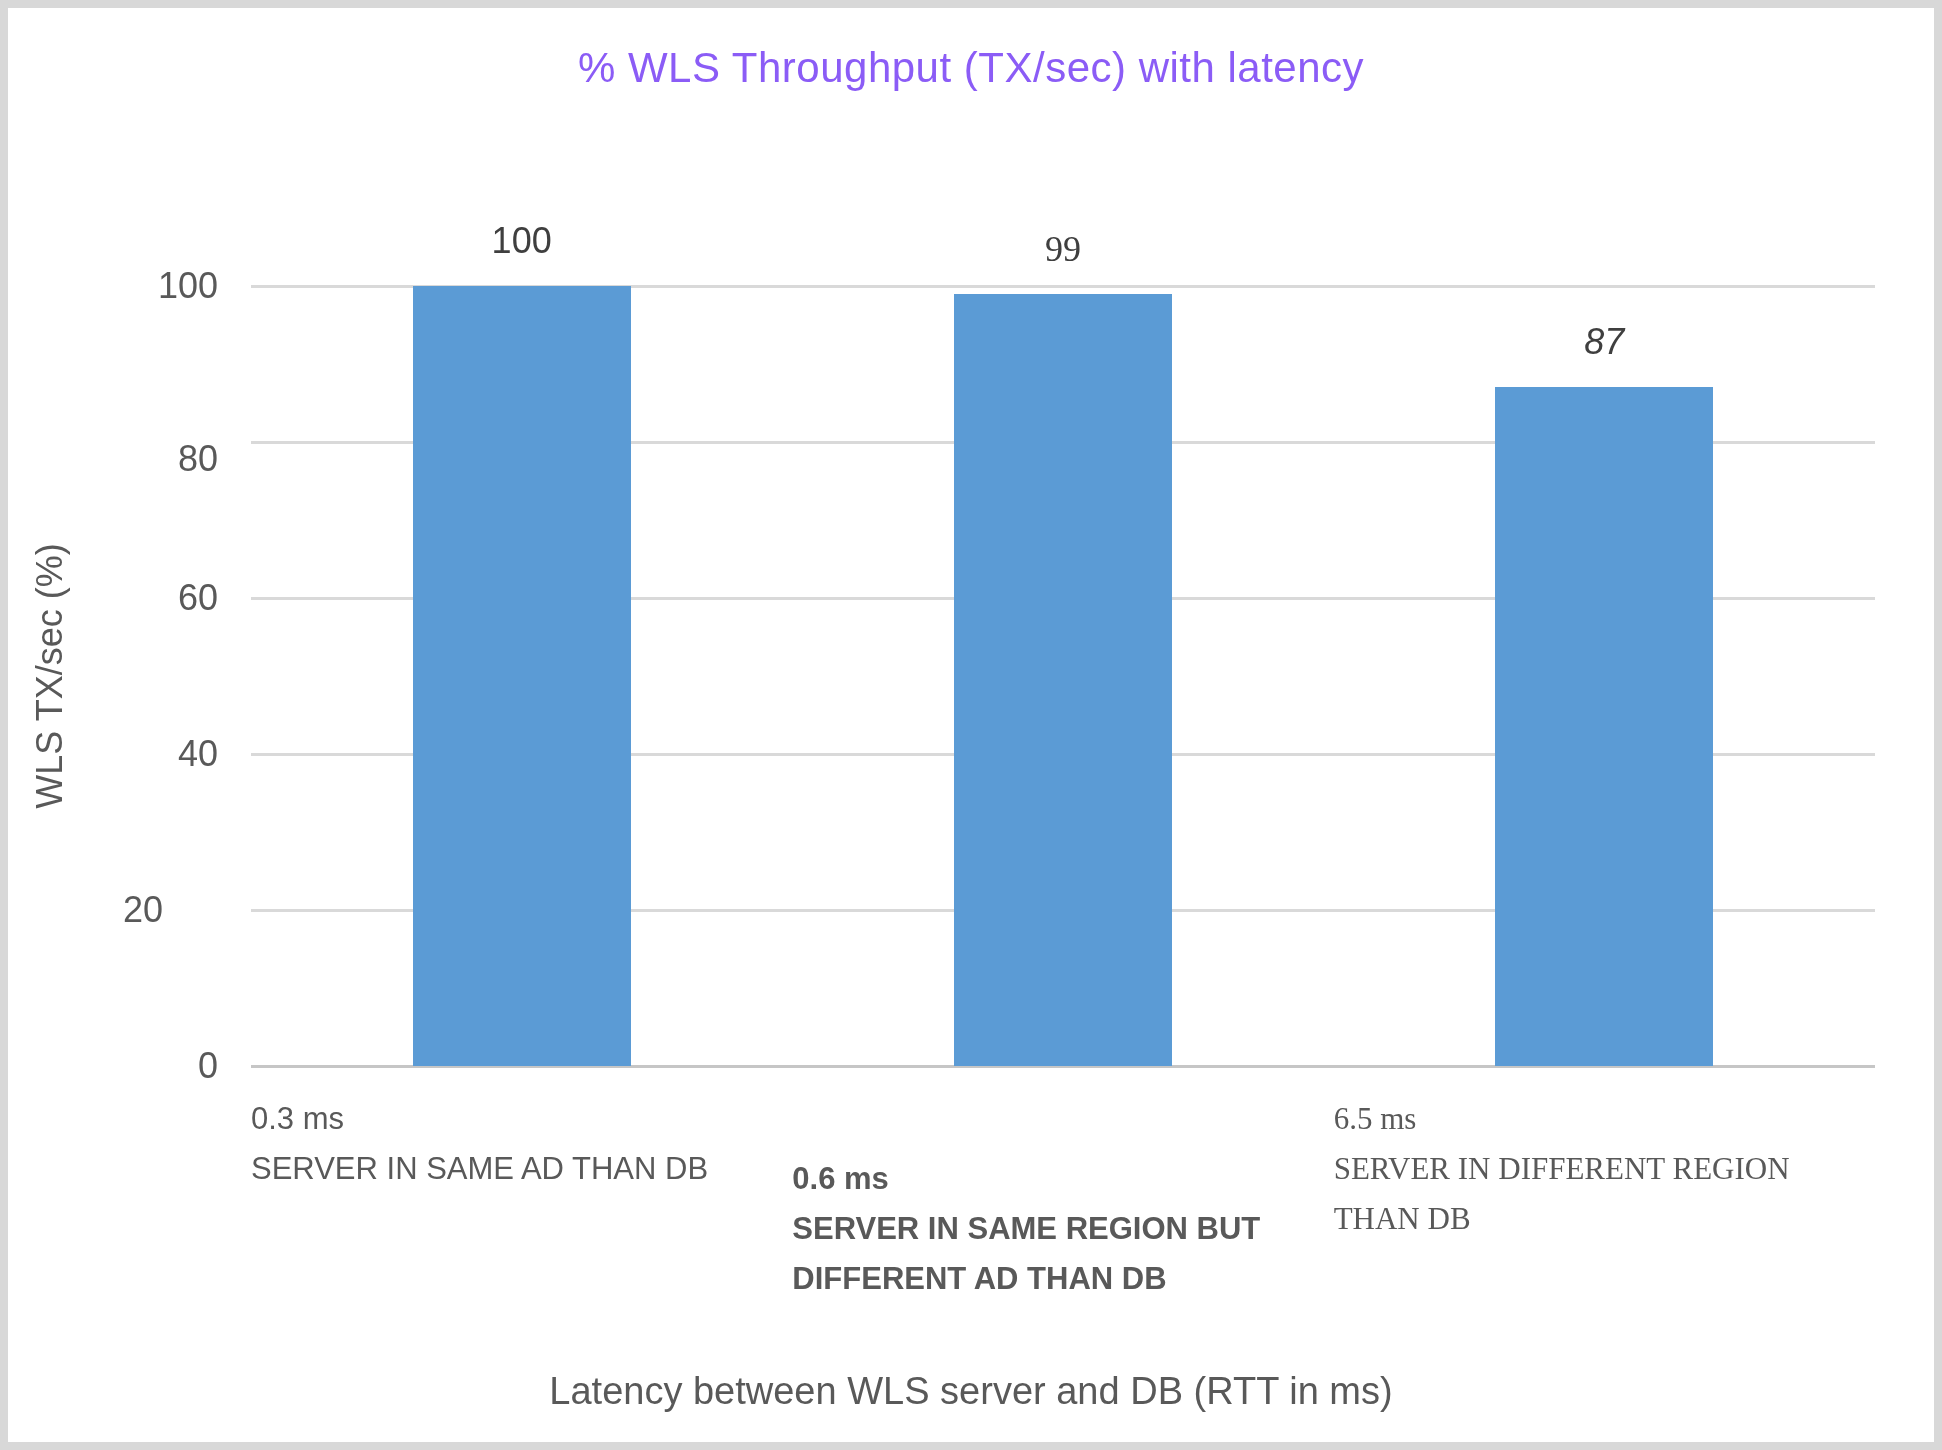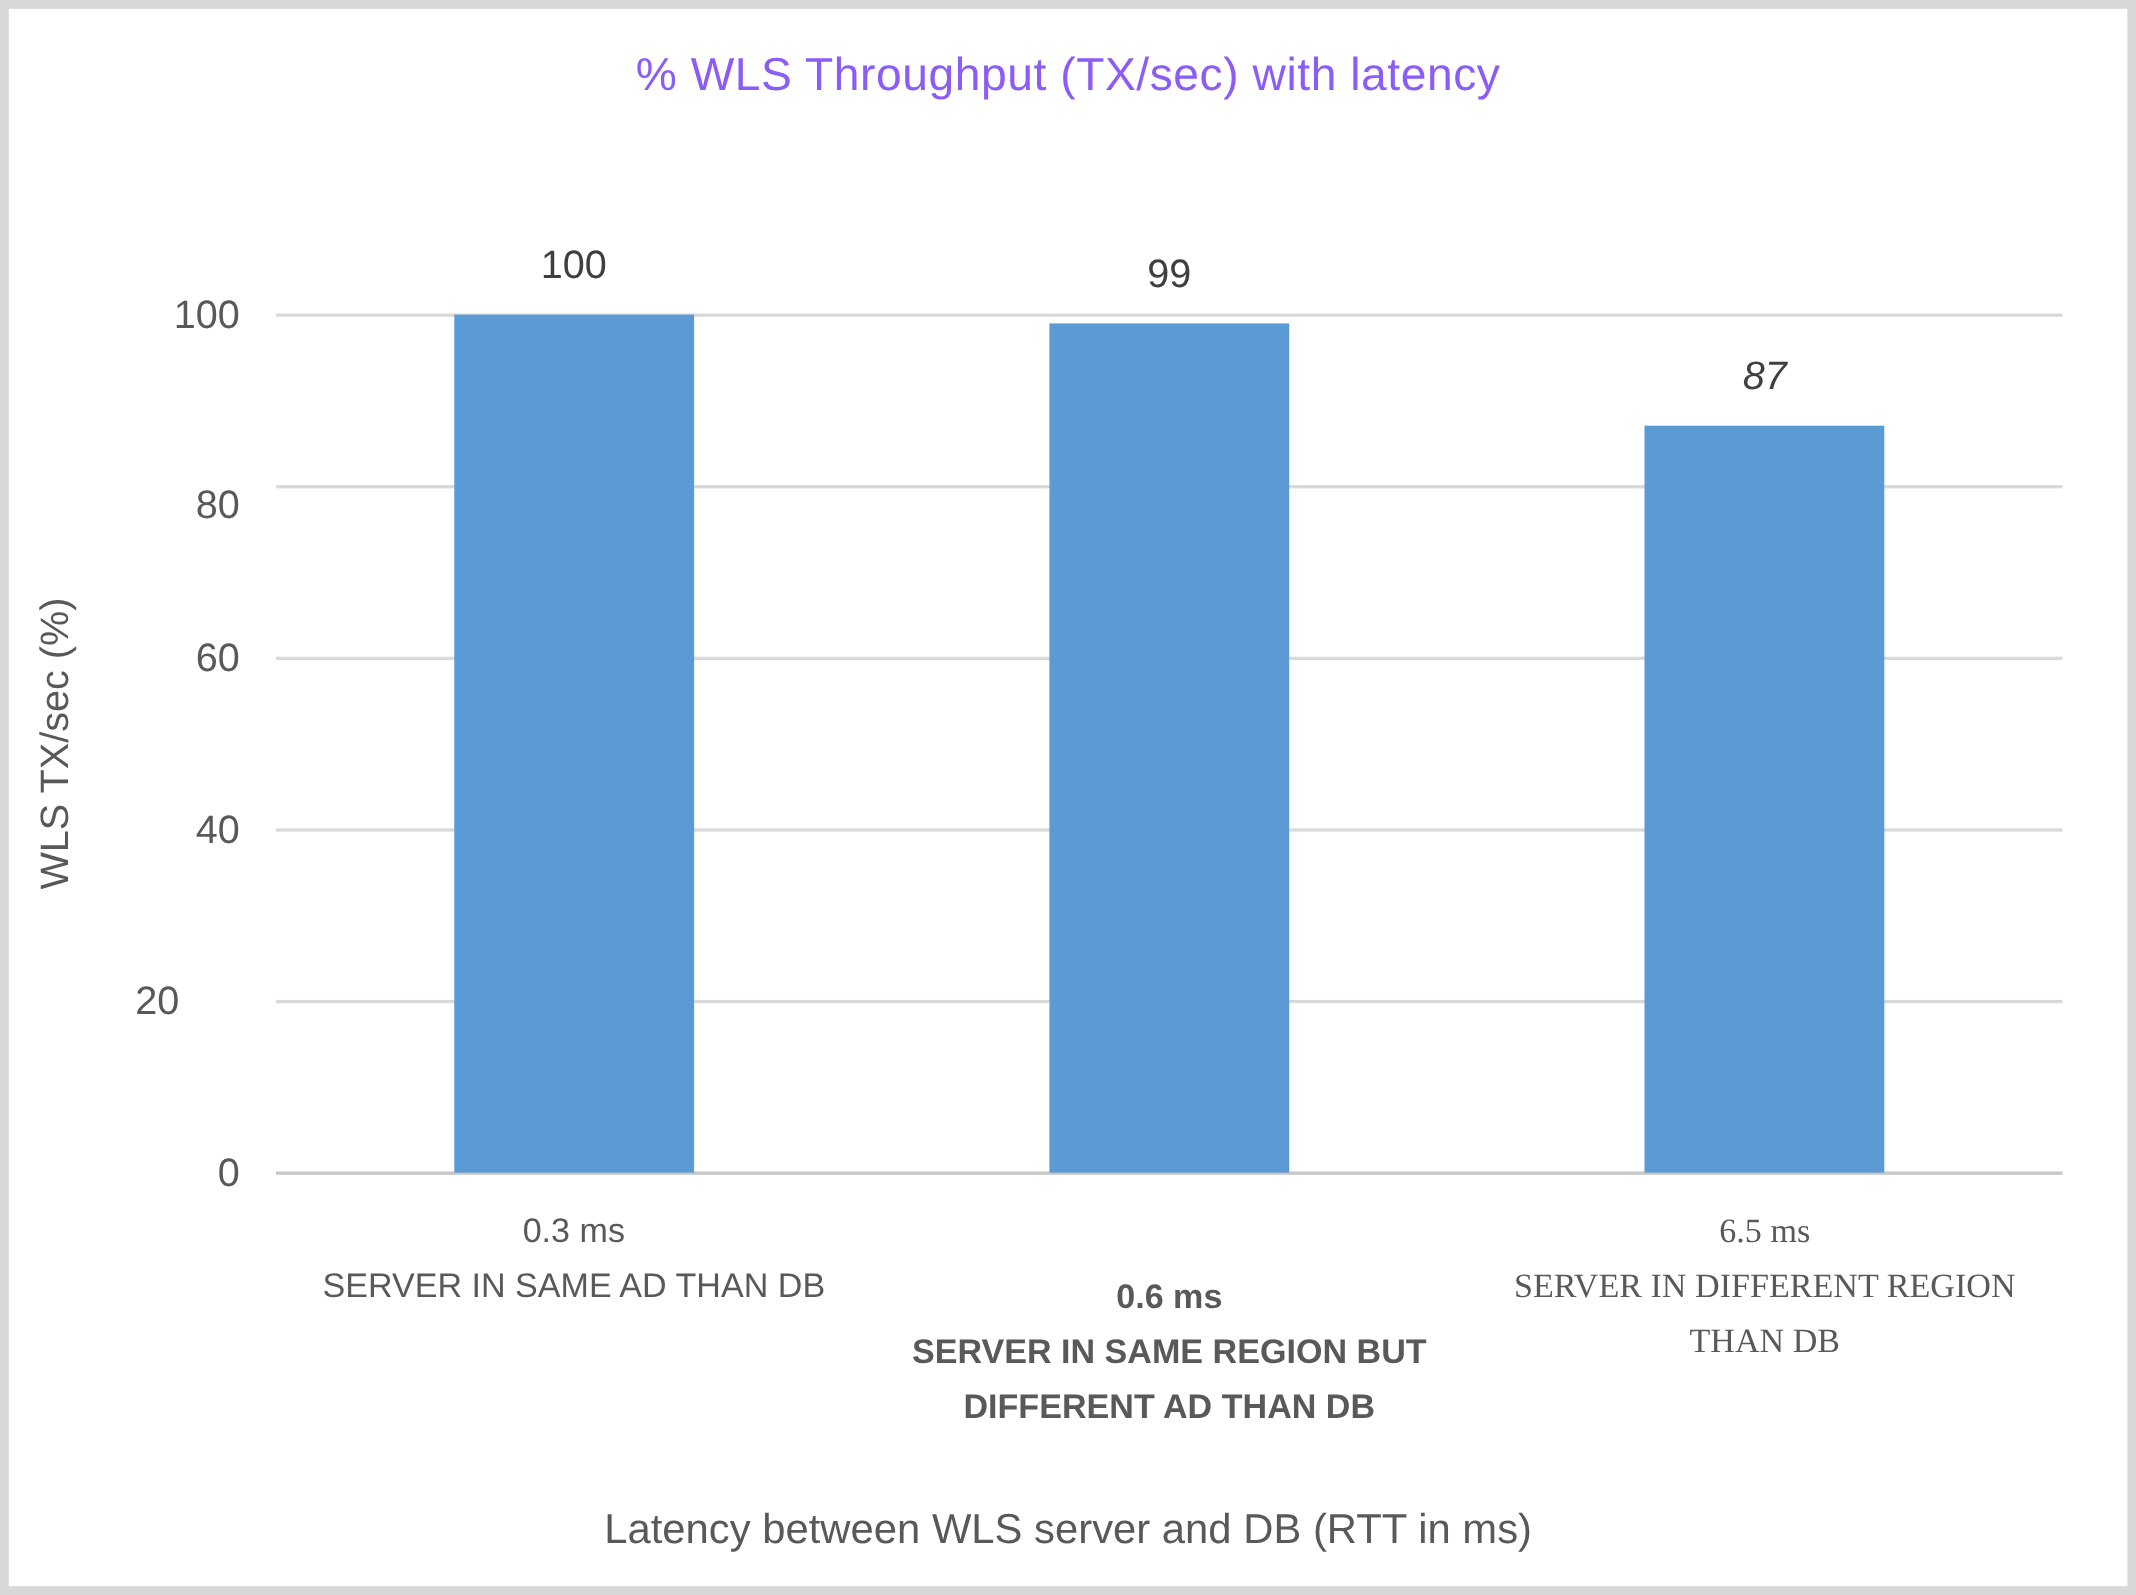--- a/index.html
+++ b/index.html
@@ -61,21 +61,21 @@
   }
   .bar-label {
     position: absolute;
     text-align: center;
     font-size: 36px;
     color: #3f3f3f;
     line-height: 44px;
   }
   .category {
     position: absolute;
-    text-align: center;
+    text-align: left;
     font-size: 31px;
     line-height: 50px;
     color: #595959;
     white-space: pre-line;
   }
   .y-axis-title {
     position: absolute;
     left: 42px;
     top: 668px;
     width: 0;
@@ -122,21 +122,21 @@
         <div class="ytick" style="left: 60px; top: 568px;">60</div>
         <div class="gridline" style="left: 243px; width: 1624px; top: 432.5px; background: rgb(217, 217, 217);"></div>
         <div class="ytick" style="left: 60px; top: 429px;">80</div>
         <div class="gridline" style="left: 243px; width: 1624px; top: 276.5px; background: rgb(217, 217, 217);"></div>
         <div class="ytick" style="left: 60px; top: 256px;">100</div>
         <div class="bar" style="left: 404.667px; top: 278px; width: 218px; height: 780px; background: rgb(91, 155, 213);"></div>
         <div class="bar-label" style="left: 413.667px; width: 200px; top: 211px; color: rgb(63, 63, 63);">100</div>
         <div class="category" style="left: 243px; width: 541.333px; top: 1086px;">0.3 ms
 SERVER IN SAME AD THAN DB</div>
         <div class="bar" style="left: 946px; top: 285.8px; width: 218px; height: 772.2px; background: rgb(91, 155, 213);"></div>
-        <div class="bar-label" style="left: 955px; width: 200px; top: 218.8px; color: rgb(63, 63, 63);">99</div>
+        <div class="bar-label" style="left: 955px; width: 200px; top: 218.8px; color: rgb(63, 63, 63); font-family: Liberation Serif, serif;">99</div>
         <div class="category" style="left: 784.333px; width: 541.333px; top: 1146px; font-weight: bold;">0.6 ms
 SERVER IN SAME REGION BUT
 DIFFERENT AD THAN DB</div>
         <div class="bar" style="left: 1487.33px; top: 379.4px; width: 218px; height: 678.6px; background: rgb(91, 155, 213);"></div>
         <div class="bar-label" style="left: 1496.33px; width: 200px; top: 312.4px; color: rgb(63, 63, 63); font-style: italic;">87</div>
         <div class="category" style="left: 1325.67px; width: 541.333px; top: 1086px; font-family: Liberation Serif, serif;">6.5 ms
 SERVER IN DIFFERENT REGION
 THAN DB</div>
       </div>
 

